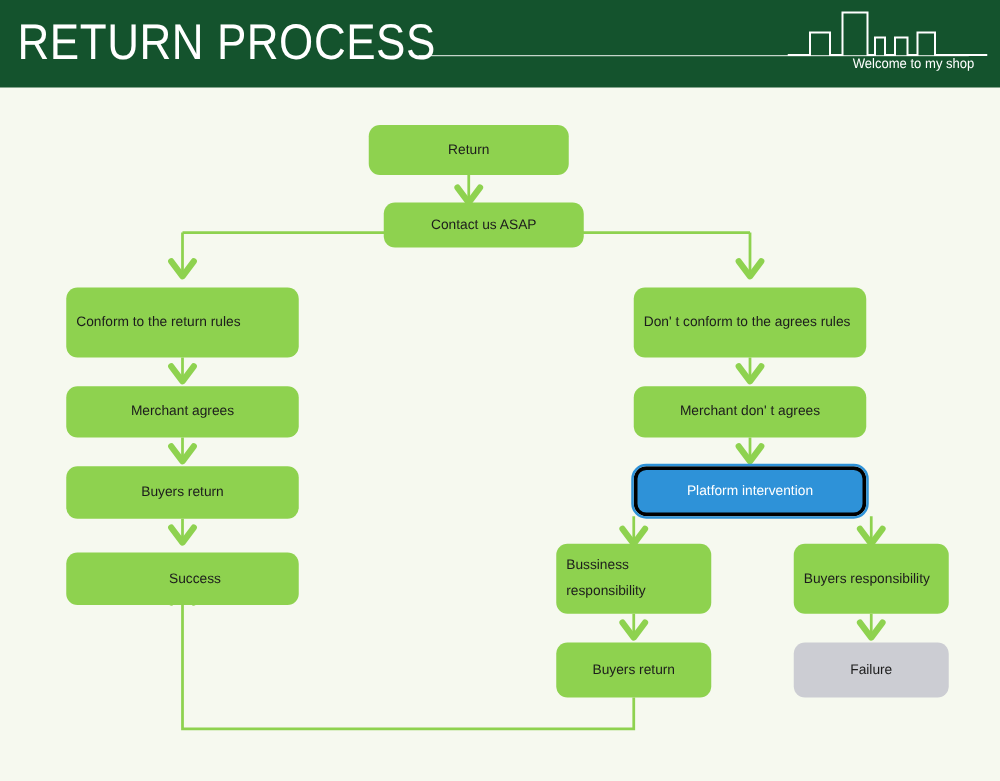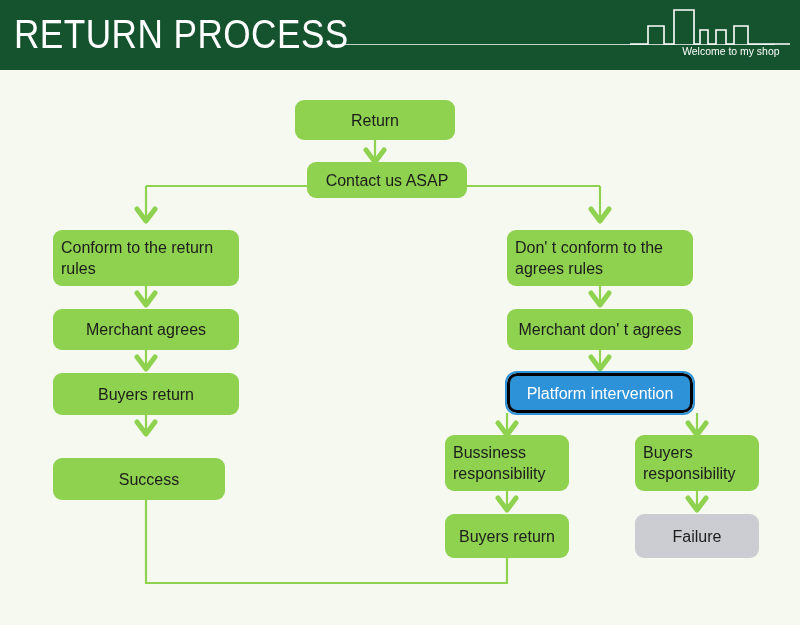--- a/index.html
+++ b/index.html
@@ -81,21 +81,21 @@
 
   
   .node {
     position: absolute;
     box-sizing: border-box;
     border-radius: 9px;
     display: flex;
     align-items: center;
     justify-content: center;
     text-align: center;
-    font-size: 16px;
+    font-size: 11px;
     line-height: 21px;
     color: #1c1c1c;
     padding: 4px 8px;
     z-index: 2;
   }
   .node.green {
     background: #8ed24f;
   }
   .node.gray {
     background: #cccdd3;
@@ -174,21 +174,21 @@
   <div class="node green" style="left:295px; top:30px;  width:160px; height:40px;">Return</div>
 
   <div class="node green" style="left:295px; top:92px;  width:160px; height:36px;margin-left:12px;">Contact us ASAP</div>
 
   <div class="node green left-align-text" style="left:53px; top:160px; width:186px; height:56px;">Conform to the return rules</div>
 
   <div class="node green" style="left:53px; top:239px; width:186px; height:41px;">Merchant agrees</div>
 
   <div class="node green" style="left:53px; top:303px; width:186px; height:42px;">Buyers return</div>
 
-  <div class="node green" style="left:53px; top:388px; width:172px; height:42px;padding-left:28px;">Success</div>
+  <div class="node green" style="left:53px; top:372px; width:186px; height:42px;padding-left:28px;">Success</div>
 
   <div class="node green left-align-text" style="left:507px; top:160px; width:186px; height:56px;">Don' t conform to the agrees rules</div>
 
   <div class="node green" style="left:507px; top:239px; width:186px; height:41px;">Merchant don' t agrees</div>
 
   <div class="node blue" style="left:507px; top:303px; width:186px; height:40px;">Platform intervention</div>
 
   <div class="node green left-align-text" style="left:445px; top:365px; width:124px; height:56px;">Bussiness responsibility</div>
 
   <div class="node green left-align-text" style="left:635px; top:365px; width:124px; height:56px;">Buyers responsibility</div>

